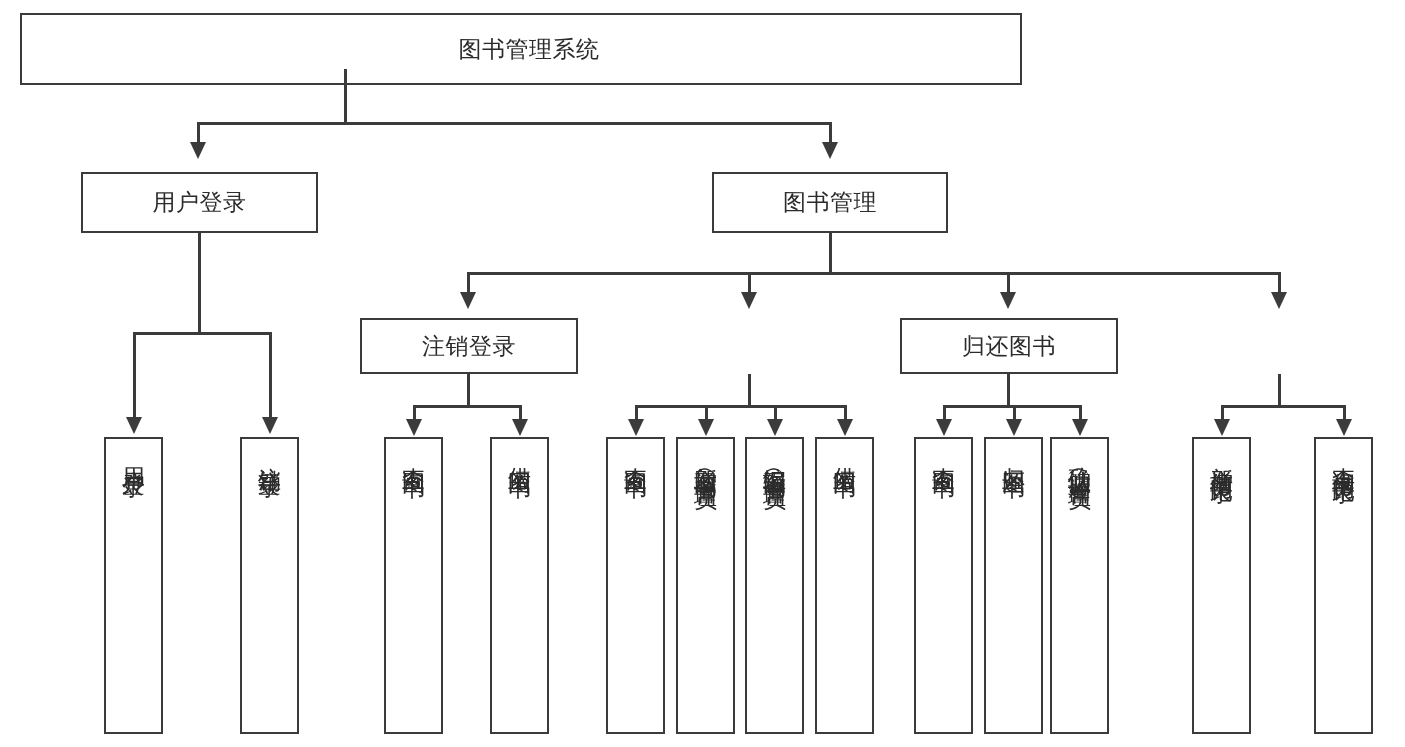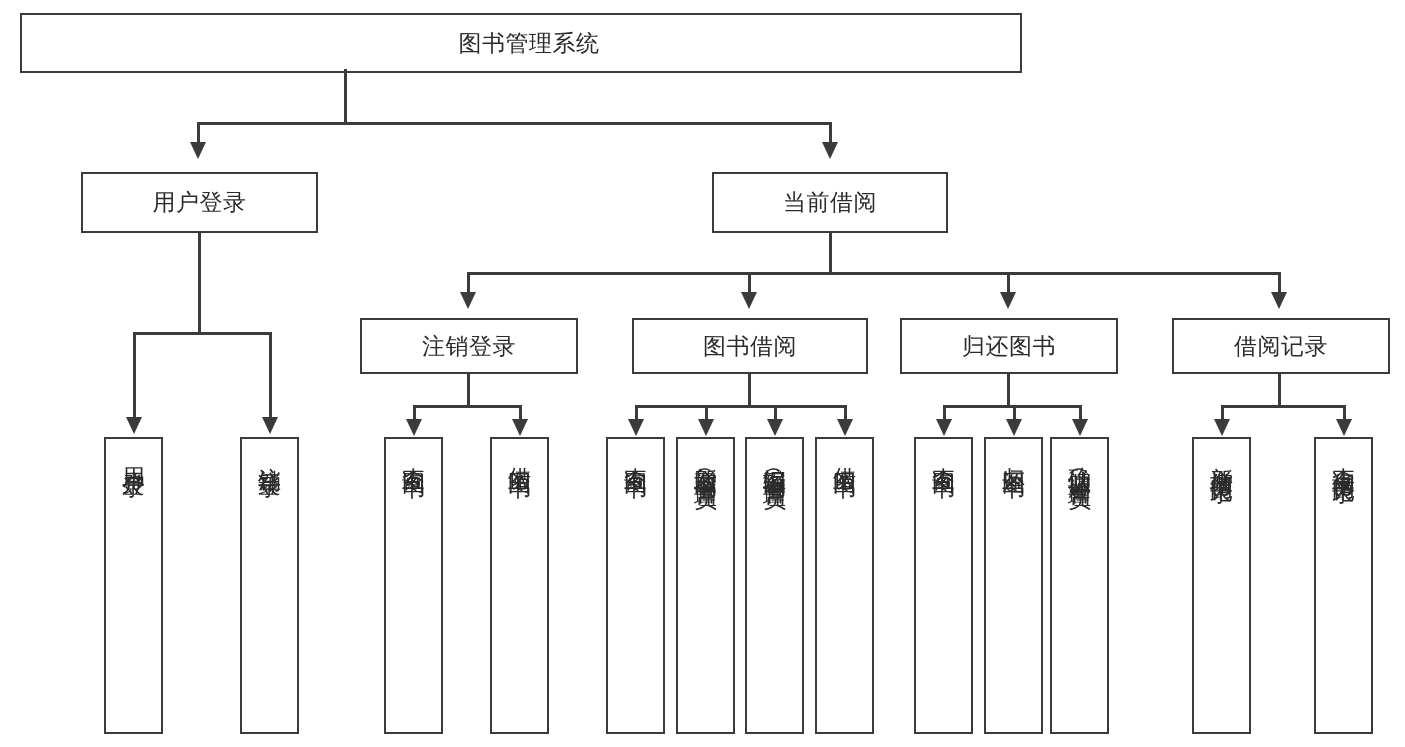--- a/index.html
+++ b/index.html
@@ -69,38 +69,38 @@
     white-space:nowrap;
     letter-spacing:.5px;
     user-select:none;
   }
 </style>
 </head>
 <body>
 
 <div id="canvas">
 
-  <div class="node h" style="left:20px;top:13px;width:1002px;height:60px;padding-left:16px;">
+  <div class="node h" style="left:20px;top:13px;width:1002px;height:72px;padding-left:16px;">
     <span>图书管理系统</span>
   </div>
 
   <div class="ln v" style="left:344px;top:69px;height:54px;"></div>
 
   <div class="ln h" style="left:198px;top:122px;width:633px;"></div>
 
   <div class="ln v" style="left:197px;top:122px;height:22px;"></div>
   <div class="arrow" style="left:190px;top:142px;"></div>
   <div class="ln v" style="left:829px;top:122px;height:22px;"></div>
   <div class="arrow" style="left:822px;top:142px;"></div>
 
   <div class="node h" style="left:81px;top:172px;width:237px;height:61px;">
     <span>用户登录</span>
   </div>
   <div class="node h" style="left:712px;top:172px;width:236px;height:61px;">
-    <span>当前借阅</span>
+    <span>图书管理</span>
   </div>
 
   <div class="ln v" style="left:198px;top:233px;height:100px;"></div>
   <div class="ln h" style="left:134px;top:332px;width:137px;"></div>
   <div class="ln v" style="left:133px;top:332px;height:87px;"></div>
   <div class="arrow" style="left:126px;top:417px;"></div>
   <div class="ln v" style="left:269px;top:332px;height:87px;"></div>
   <div class="arrow" style="left:262px;top:417px;"></div>
 
   <div class="ln v" style="left:829px;top:233px;height:40px;"></div>
@@ -110,28 +110,22 @@
   <div class="ln v" style="left:748px;top:272px;height:22px;"></div>
   <div class="arrow" style="left:741px;top:292px;"></div>
   <div class="ln v" style="left:1007px;top:272px;height:22px;"></div>
   <div class="arrow" style="left:1000px;top:292px;"></div>
   <div class="ln v" style="left:1278px;top:272px;height:22px;"></div>
   <div class="arrow" style="left:1271px;top:292px;"></div>
 
   <div class="node h" style="left:360px;top:318px;width:218px;height:56px;">
     <span>注销登录</span>
   </div>
-  <div class="node h" style="left:632px;top:318px;width:236px;height:56px;">
-    <span>图书借阅</span>
-  </div>
   <div class="node h" style="left:900px;top:318px;width:218px;height:56px;">
     <span>归还图书</span>
-  </div>
-  <div class="node h" style="left:1172px;top:318px;width:218px;height:56px;">
-    <span>借阅记录</span>
   </div>
 
   <div class="ln v" style="left:467px;top:374px;height:32px;"></div>
   <div class="ln h" style="left:414px;top:405px;width:107px;"></div>
   <div class="ln v" style="left:413px;top:405px;height:16px;"></div>
   <div class="arrow" style="left:406px;top:419px;"></div>
   <div class="ln v" style="left:519px;top:405px;height:16px;"></div>
   <div class="arrow" style="left:512px;top:419px;"></div>
 
   <div class="ln v" style="left:748px;top:374px;height:32px;"></div>

